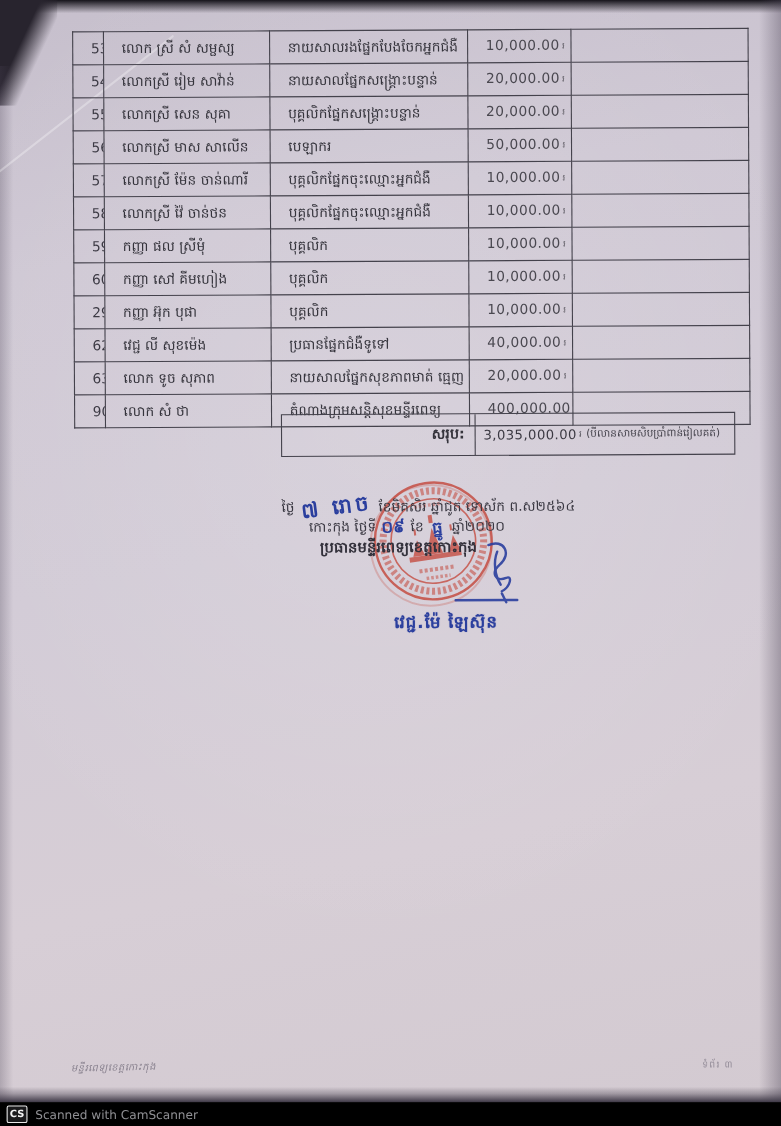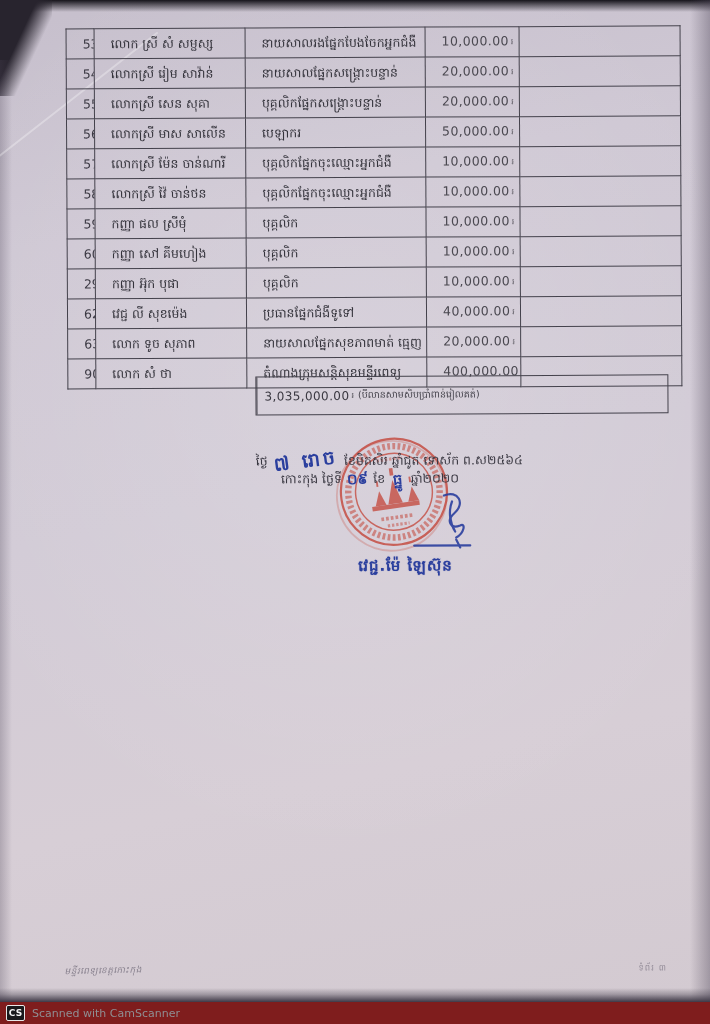--- a/index.html
+++ b/index.html
@@ -74,21 +74,21 @@
   .sig-scribble{position:absolute;left:392px;top:490px;z-index:5;}
 
   
   .footer-left{position:absolute;left:62px;top:963px;font-size:9px;font-style:italic;
     color:#89828f;transform:rotate(-1deg);letter-spacing:.5px;}
   .footer-right{position:absolute;left:636px;top:964px;font-size:8.5px;
     color:#938c98;letter-spacing:1px;}
 
   
   .cs-bar{
-    position:absolute;left:0;top:1002px;width:710px;height:22px;background:#7f1d1d;
+    position:absolute;left:0;top:1002px;width:710px;height:22px;background:#000000;
     display:flex;align-items:center;padding-left:6px;box-sizing:border-box;
   }
   .cs-logo{
     width:17px;height:14px;border:1.4px solid #e8e8e8;border-radius:2px;
     color:#f2f2f2;font-size:9px;font-weight:bold;display:flex;align-items:center;justify-content:center;
     background:#1a1a1c;flex:0 0 auto;
   }
   .cs-text{color:#8f8f93;font-size:11px;margin-left:7px;}
 </style>
 </head>
@@ -194,20 +194,21 @@
         <td class="c-no">90</td>
         <td class="c-name">លោក សំ ថា</td>
         <td class="c-pos">តំណាងក្រុមសន្តិសុខមន្ទីរពេទ្យ</td>
         <td class="c-amt"><span>400,000.00</span><span class="riel">៛</span></td>
         <td class="c-blank"></td>
       </tr>
     </tbody>
   </table>
 
   <div class="total-box">
+    <div class="total-label">សរុប:</div>
     <div class="total-cell">
       <span class="total-amount">3,035,000.00</span>
       <span class="riel">៛</span>
       <span class="total-note">(បីលានសាមសិបប្រាំពាន់រៀលគត់)</span>
     </div>
   </div>
 
   <svg class="stamp" width="128" height="128" viewBox="0 0 140 140">
     <g transform="rotate(-8 70 70)" stroke="#c23a2c" fill="none">
       <circle cx="67" cy="74" r="60" stroke-width="2" opacity=".30"></circle>
@@ -228,20 +229,21 @@
       <path d="M56 34 h28" stroke-width="3.4" stroke-dasharray="2.6 2" opacity=".5"></path>
     </g>
   </svg>
 
   <div class="sig-line sig-1">
     <span>ថ្ងៃ</span><span class="hand hand-day">៧ រោច</span><span>ខែមិគសិរ ឆ្នាំជូត ទោស័ក ព.ស២៥៦៤</span>
   </div>
   <div class="sig-line sig-2">
     <span>កោះកុង ថ្ងៃទី</span><span class="hand hand-d2">០៩</span><span>ខែ</span><span class="hand hand-mo">ធ្នូ</span><span>ឆ្នាំ២០២០</span>
   </div>
+  <div class="sig-line sig-3">ប្រធានមន្ទីរពេទ្យខេត្តកោះកុង</div>
 
   <svg class="sig-scribble" width="100" height="70" viewBox="0 0 100 70">
     <g stroke="#2b3f9e" fill="none" stroke-width="2.2" stroke-linecap="round" opacity=".9">
       <path d="M52 6 C 66 0, 74 14, 62 24 C 54 31, 58 40, 68 36 C 74 33, 72 44, 64 48"></path>
       <path d="M60 12 C 56 22, 58 34, 63 42"></path>
       <path d="M22 56 H 78"></path>
       <path d="M64 50 l4 8"></path>
     </g>
   </svg>
 

